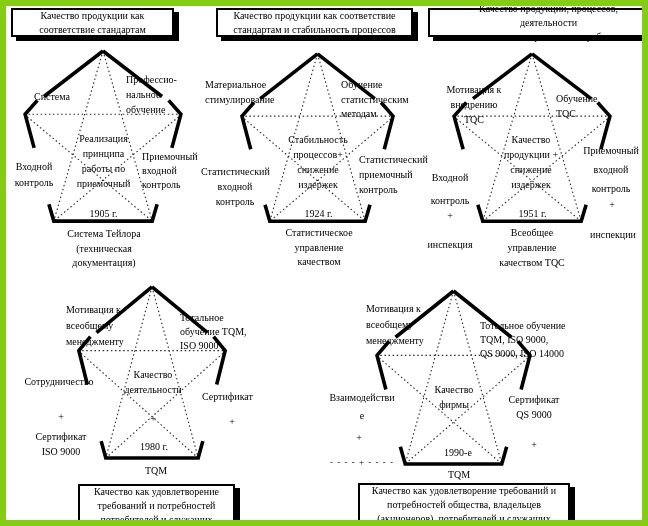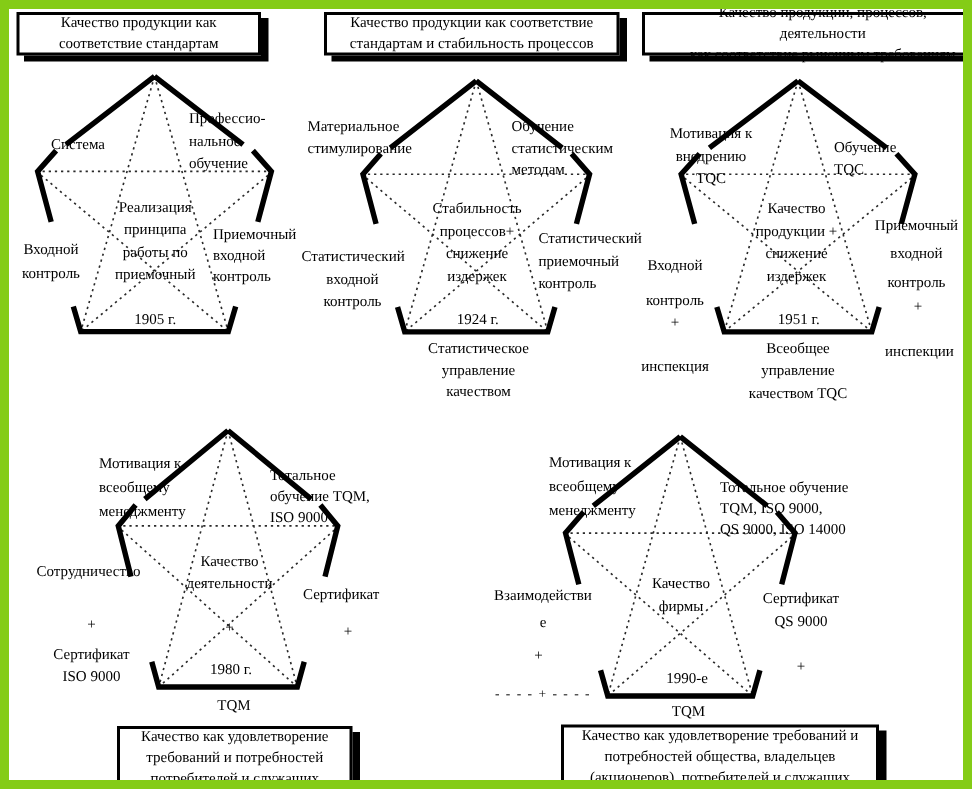--- a/index.html
+++ b/index.html
@@ -72,20 +72,23 @@
   <div class="lbl c" style="left:2px;top:153px;width:52px;line-height:15.5px;">Входной
 контроль</div>
   <div class="lbl l" style="left:136px;top:144px;width:60px;line-height:14px;">Приемочный
 входной
 контроль</div>
   <div class="lbl c" style="left:60px;top:125px;width:75px;">Реализация
 принципа
 работы по
 приемочный</div>
   <div class="lbl c" style="left:70px;top:200px;width:55px;">1905 г.</div>
+  <div class="lbl c" style="left:52px;top:221px;width:92px;line-height:14.5px;">Система Тейлора
+(техническая
+документация)</div>
 
   <div class="lbl r" style="left:199px;top:71px;width:97px;">Материальное
 стимулирование</div>
   <div class="lbl l" style="left:335px;top:72px;width:78px;line-height:14.5px;">Обучение
 статистическим
 методам</div>
   <div class="lbl c" style="left:195px;top:158px;width:68px;">Статистический
 входной
 контроль</div>
   <div class="lbl l" style="left:353px;top:146px;width:70px;">Статистический
@@ -155,17 +158,17 @@
 фирмы</div>
   <div class="lbl c" style="left:424px;top:439px;width:56px;">1990-е</div>
   <div class="lbl c" style="left:498px;top:386px;width:60px;">Сертификат
 QS 9000</div>
   <div class="lbl c" style="left:521px;top:431px;width:14px;">+</div>
   <div class="lbl c" style="left:432px;top:461px;width:42px;">TQM</div>
 
   <div class="box" style="left:72px;top:478px;width:157px;height:43px;">Качество как удовлетворение
 требований и потребностей
 потребителей и служащих</div>
-  <div class="box" style="left:368px;top:477px;width:212px;height:44px;">Качество как удовлетворение требований и
+  <div class="box" style="left:352px;top:477px;width:212px;height:44px;">Качество как удовлетворение требований и
 потребностей общества, владельцев
 (акционеров), потребителей и служащих</div>
 
 </div>
 
 </body></html>

